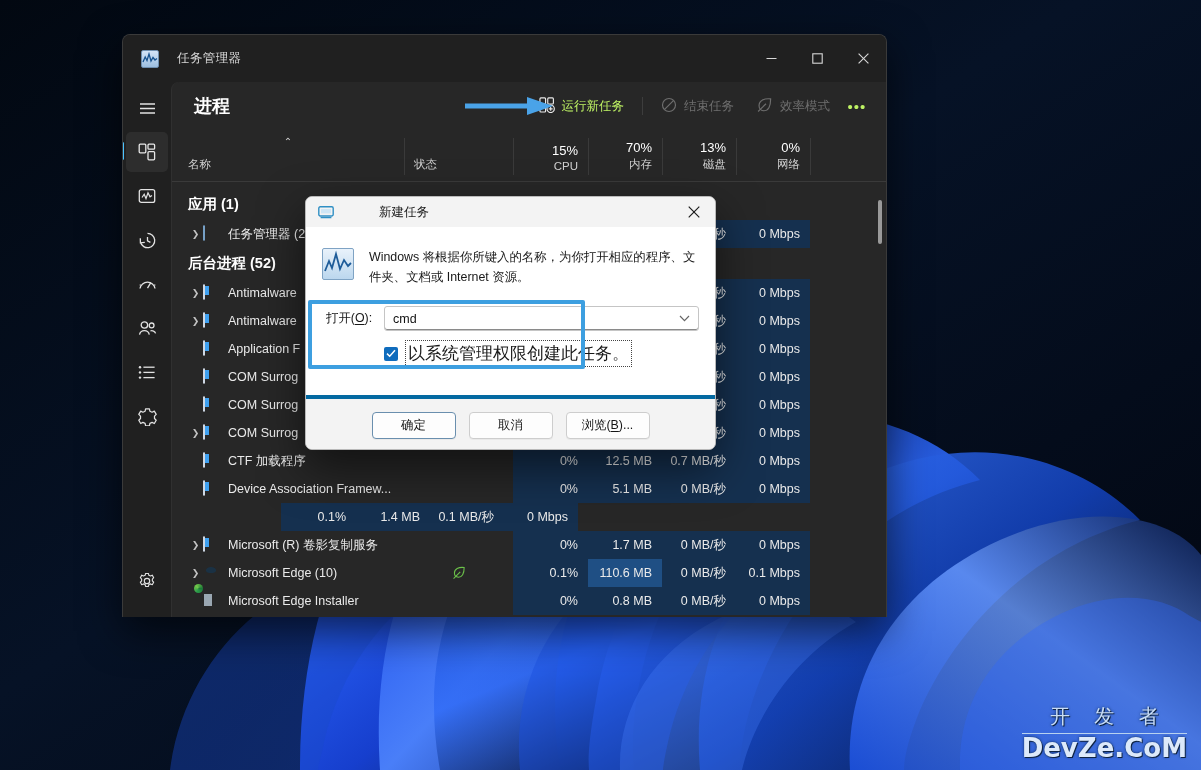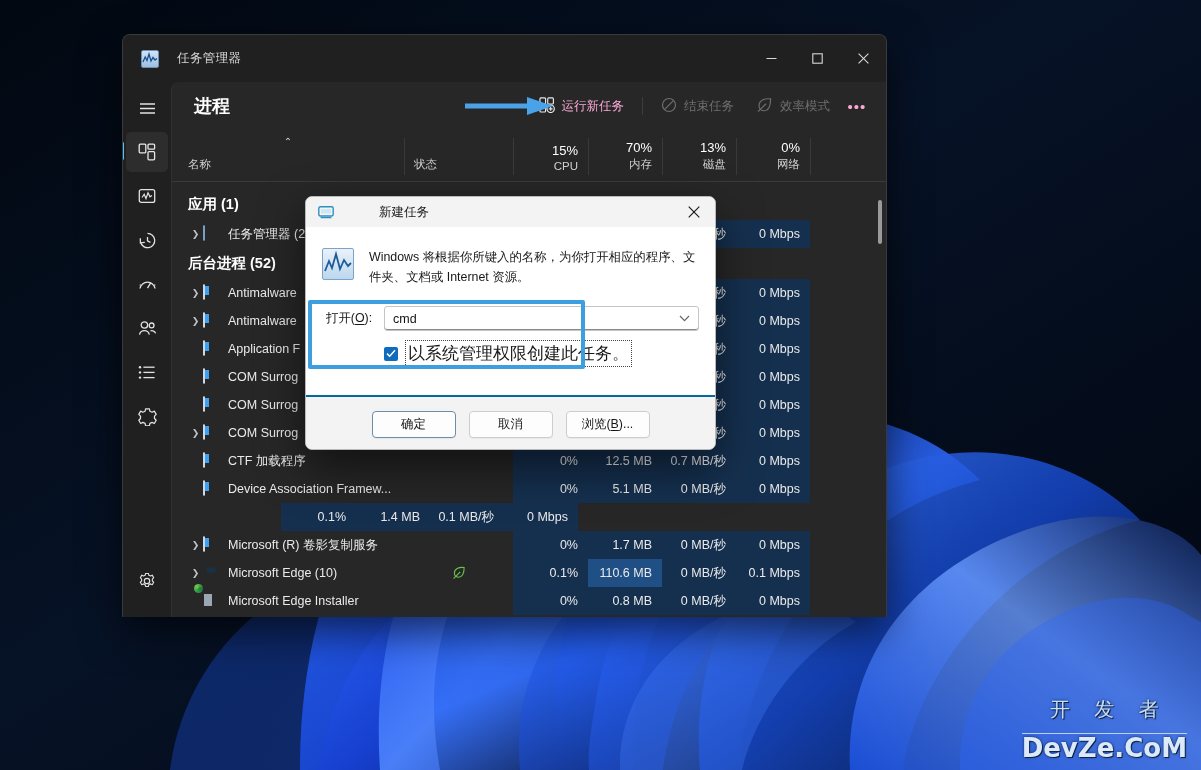--- a/index.html
+++ b/index.html
@@ -23,21 +23,21 @@
   #watermark .wm-cn {
     font-size:20px; letter-spacing:9px; color:#c9ddf5;
     font-family:"DejaVu Sans","Liberation Sans",sans-serif;
     text-shadow:0 0 3px #0a2a55, 1px 1px 0 #12213a;
     padding-left:9px;
   }
   #watermark .wm-en {
     font-size:26px; font-weight:bold; letter-spacing:0px; color:#dce9fa;
     font-family:"DejaVu Sans","Liberation Sans",sans-serif;
     text-shadow:0 0 3px #0a2a55, 1px 1px 0 #12213a;
-    border-top:1px solid #b8d2f0; margin-top:13px; padding-top:1px;
+    border-top:1px solid #b8d2f0; margin-top:6px; padding-top:1px;
   }
 
   
   #tm-window {
     position:absolute; left:122px; top:34px; width:765px; height:583px;
     background:#202020; border-radius:8px 8px 0 0;
     border:1px solid #3a3a3a; border-bottom:none;
     overflow:hidden;
     box-shadow:0 14px 40px rgba(0,0,0,.62);
     display:flex; flex-direction:column;
@@ -102,21 +102,21 @@
 
   
   .tm-header {
     height:48px; flex:0 0 48px; display:flex; align-items:center;
     padding:0 14px 0 22px; position:relative;
   }
   .page-title { font-size:18px; font-weight:bold; color:#ffffff; }
   .cmdbar { margin-left:auto; display:flex; align-items:center; gap:2px; }
   .cmd-btn {
     display:flex; align-items:center; gap:7px; height:31px; padding:0 10px;
-    border-radius:4px; font-size:12.5px; color:#f9a8d4; white-space:nowrap;
+    border-radius:4px; font-size:12.5px; color:#bef264; white-space:nowrap;
   }
   .cmd-btn.disabled { color:#6e6e6e; }
   .cmd-sep { width:1px; height:18px; background:#3d3d3d; margin:0 6px; }
   .cmd-dots { width:30px; justify-content:center; padding:0; font-size:15px; letter-spacing:1px; }
 
   
   #arrow-annot { position:absolute; left:465px; top:95px; pointer-events:none; z-index:30; }
 
   
   .tbl-head {
@@ -263,21 +263,21 @@
   .dlg-cb {
     width:14px; height:14px; flex:0 0 14px; background:#0f6cbd; border-radius:2px;
     display:flex; align-items:center; justify-content:center;
   }
   .dlg-cb-label {
     margin-left:7px; font-size:17px; color:#171717;
     border:1px dotted #444; padding:1px 2px;
   }
   .dlg-foot {
     height:56px; background:#f3f3f3; display:flex; align-items:center;
-    justify-content:center; gap:13px; border-top:2px solid #0369a1;
+    justify-content:center; gap:13px; border-top:4px solid #0369a1;
   }
   .dlg-btn {
     width:84px; height:27px; border:1px solid #cdcdcd; border-radius:4px;
     background:#fdfdfd; display:flex; align-items:center; justify-content:center;
     font-size:12.4px; color:#161616; box-shadow:0 1px 0 rgba(0,0,0,.04);
   }
   .dlg-btn.primary { border:1.5px solid #6a8fae; }
 
   
   #annot-rect {

